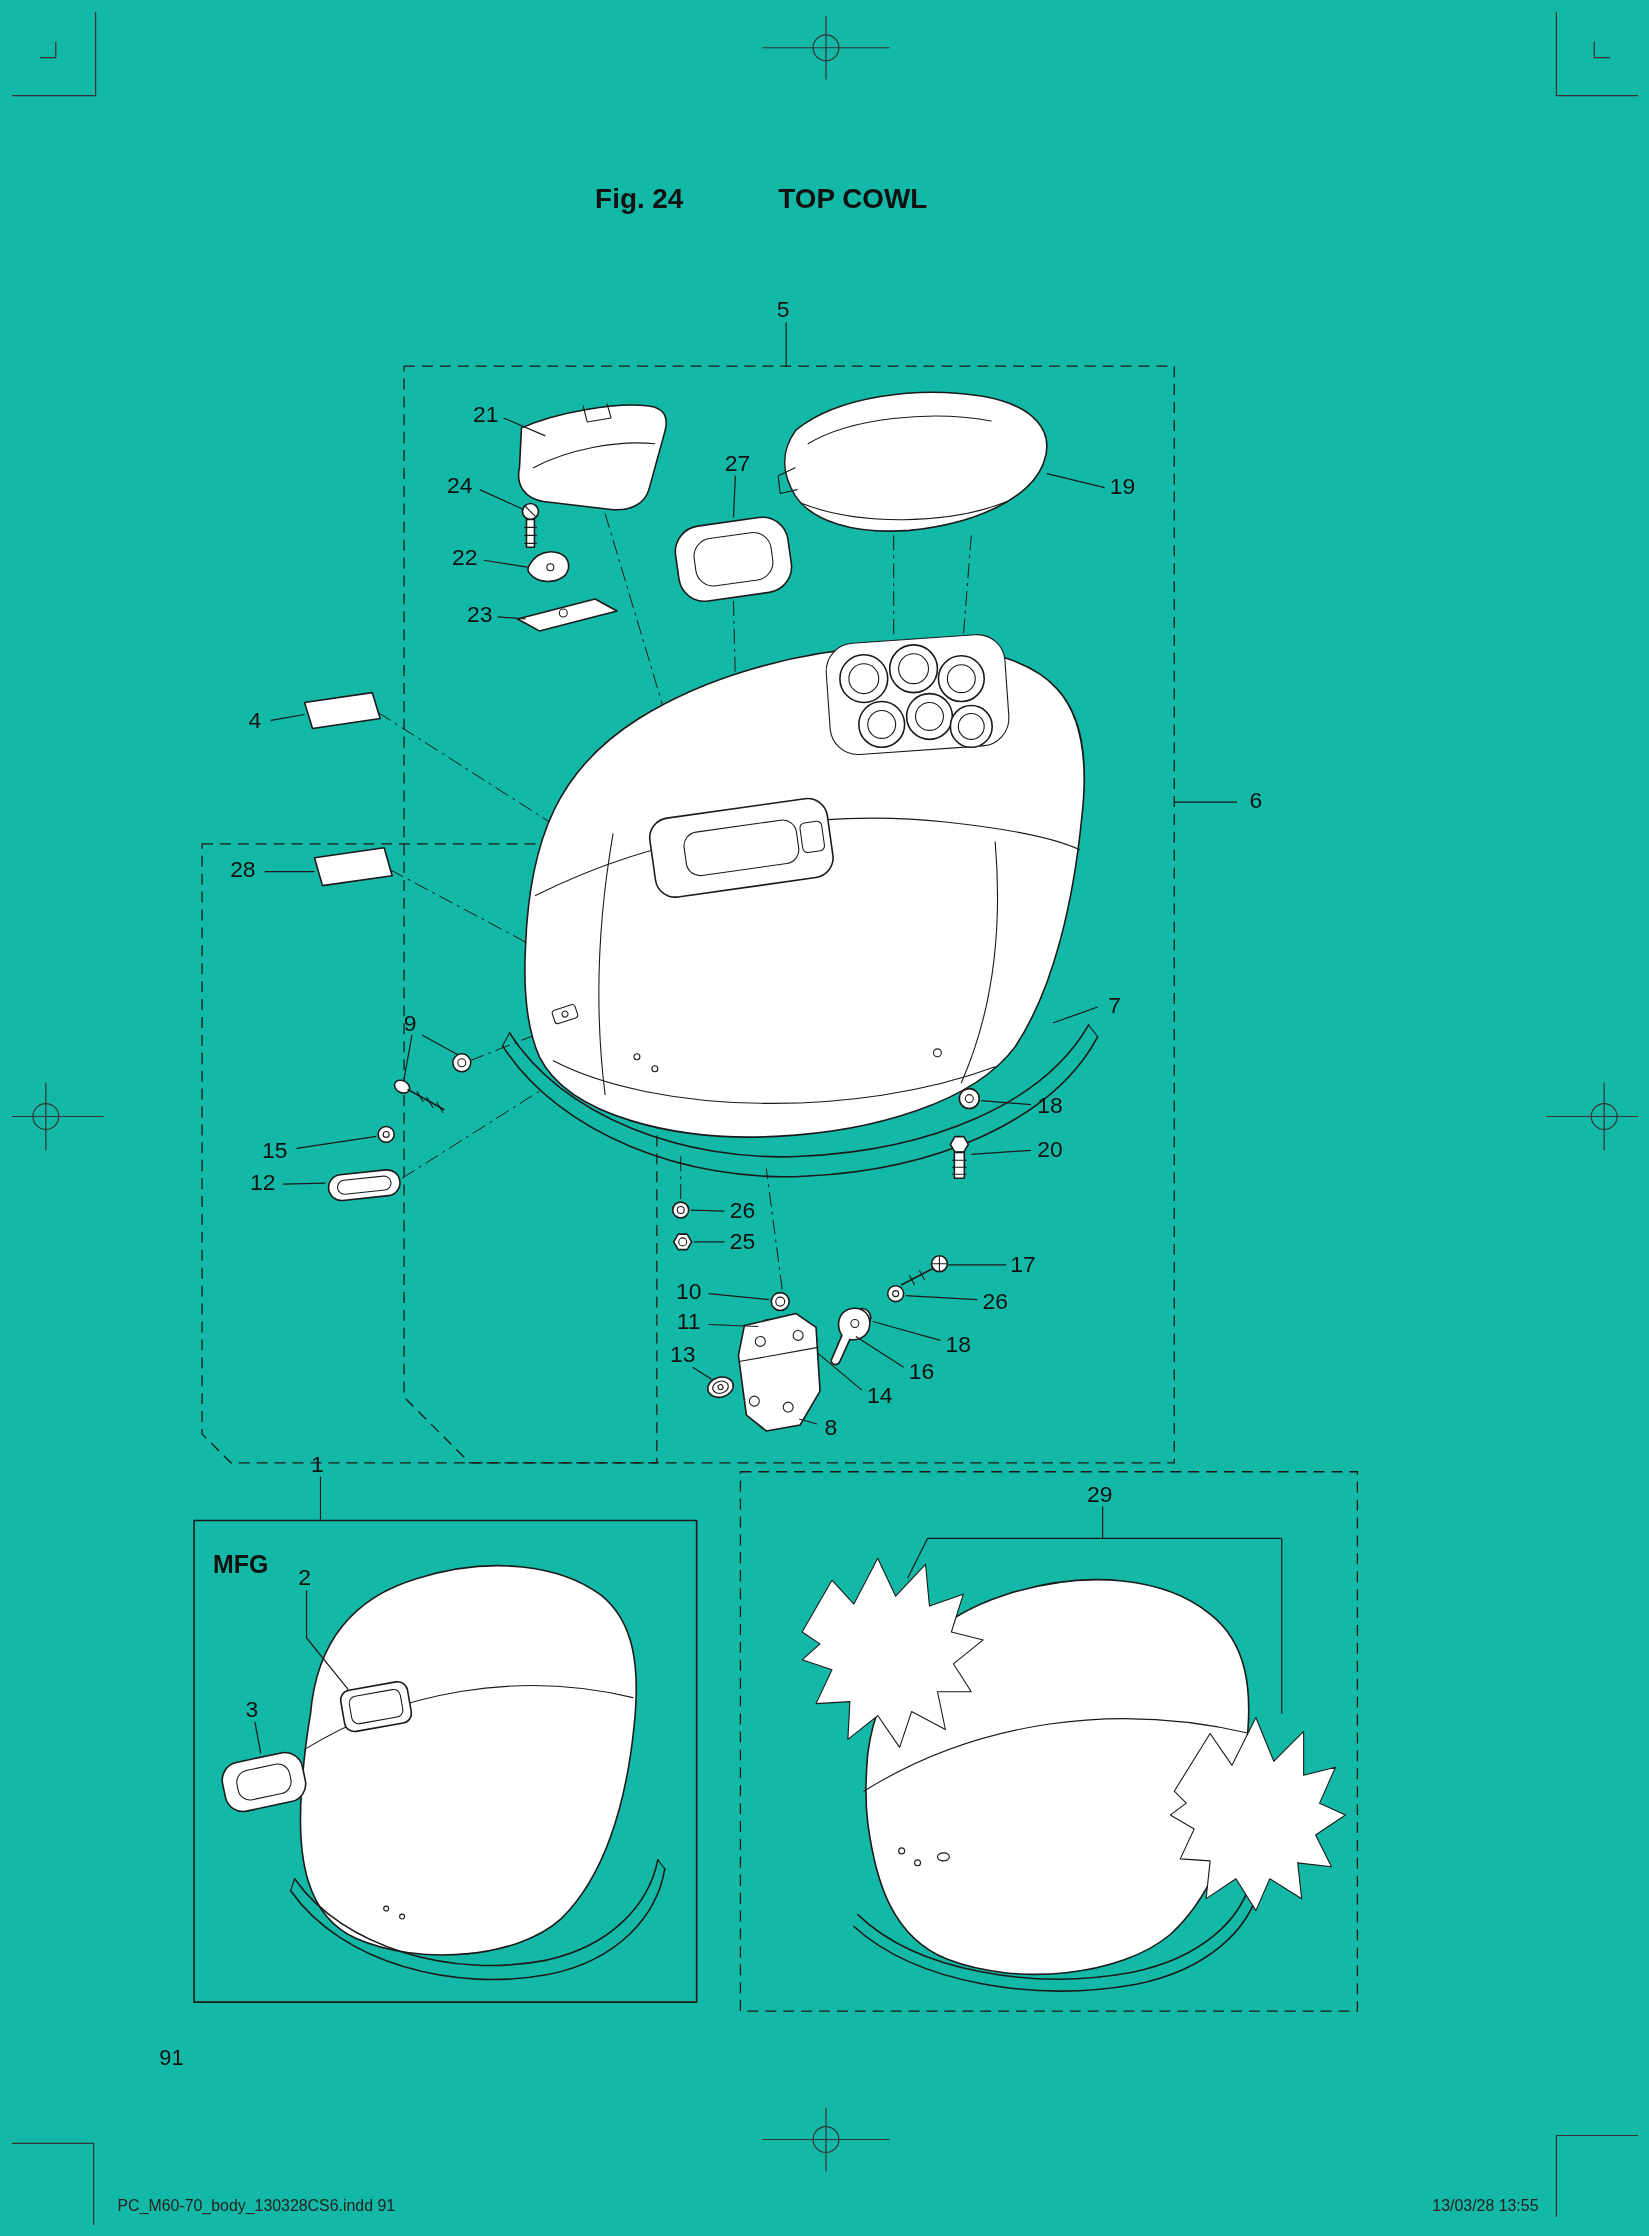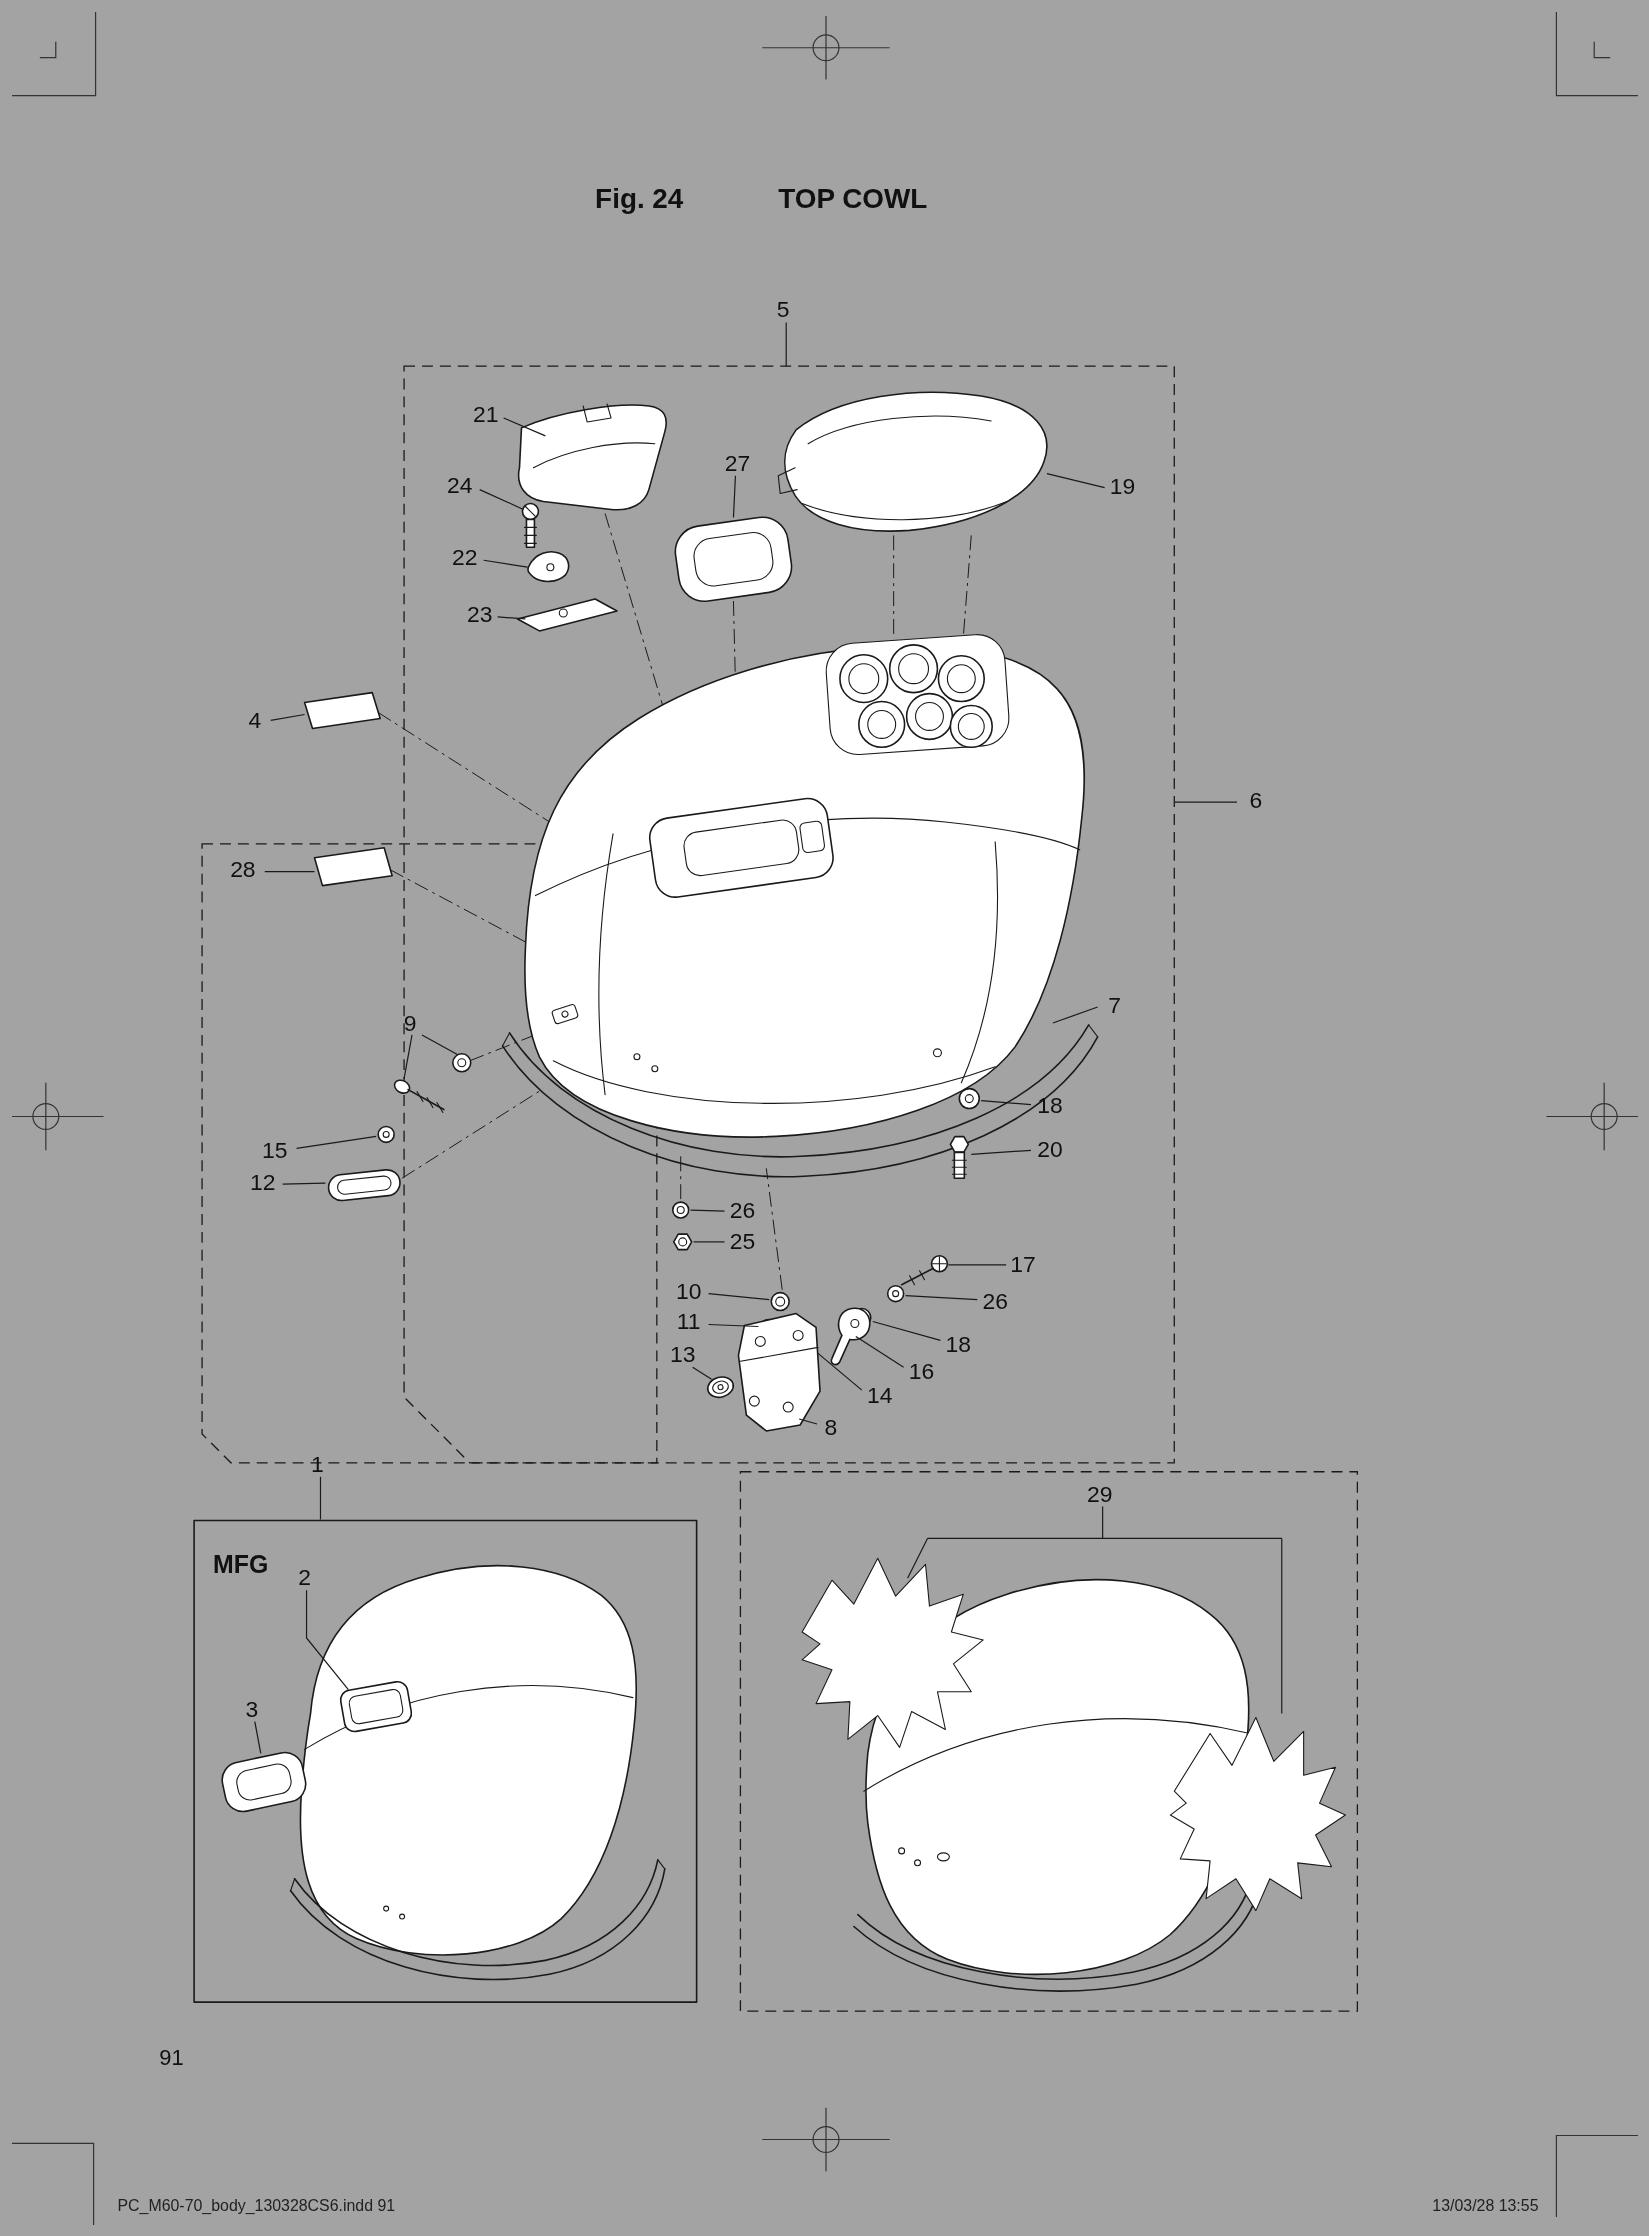--- a/index.html
+++ b/index.html
@@ -1,16 +1,16 @@
 <!DOCTYPE html>
 <html><head>
 <meta charset="utf-8">
 <style>
   html,body{margin:0;padding:0;background:#d9d9d9;}
-  .page{width:1650px;height:2237px;background:#a3a3a3;position:relative;margin:0 auto;overflow:hidden;}
+  .page{width:1650px;height:2237px;background:#14b8a6;position:relative;margin:0 auto;overflow:hidden;}
   svg{position:absolute;left:0;top:0;}
   .ink{stroke:#1a1a1a;fill:none;stroke-width:1.6;stroke-linejoin:round;stroke-linecap:round;}
   .fillw{fill:#ffffff;}
   .thin{stroke-width:1.1;}
   .dash{stroke:#1a1a1a;fill:none;stroke-width:1.3;stroke-dasharray:11 7;}
   .dashdot{stroke:#1a1a1a;fill:none;stroke-width:1;stroke-dasharray:15 5 3 5;}
   .leader{stroke:#1a1a1a;fill:none;stroke-width:1.2;}
   .crop{stroke:#333333;fill:none;stroke-width:1.2;}
   text{font-family:"Liberation Sans",sans-serif;fill:#111111;}
   .callout{font-size:23px;text-anchor:middle;}

